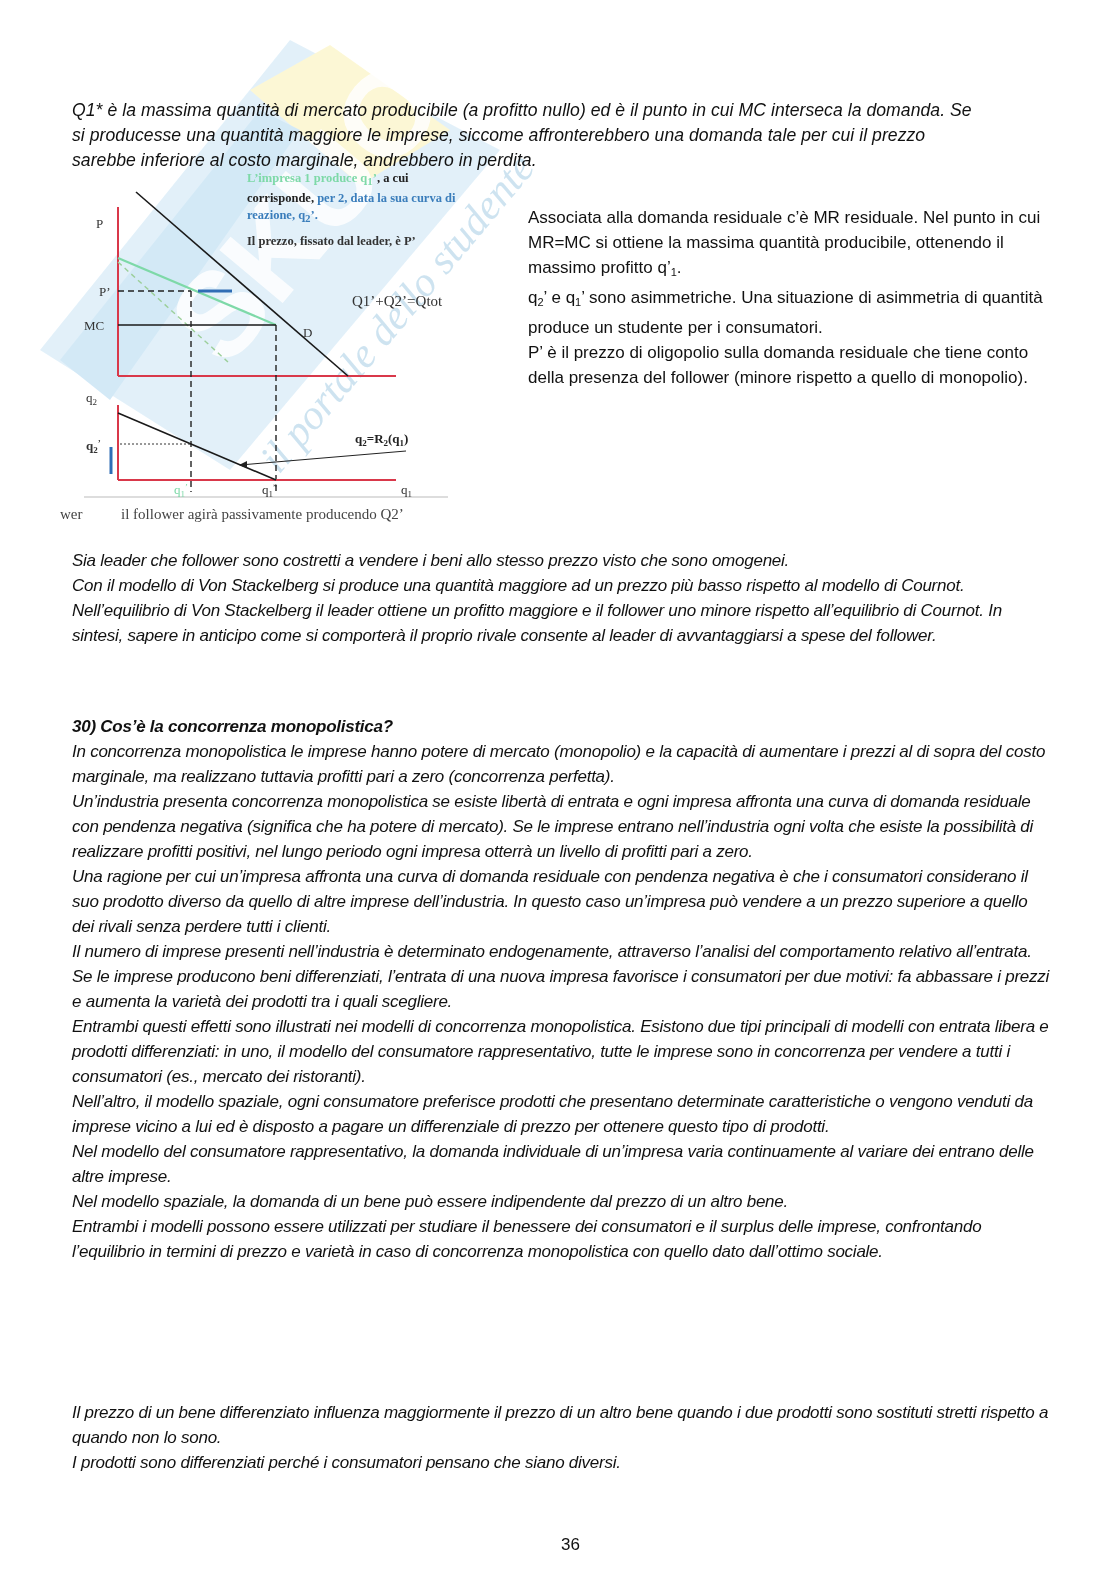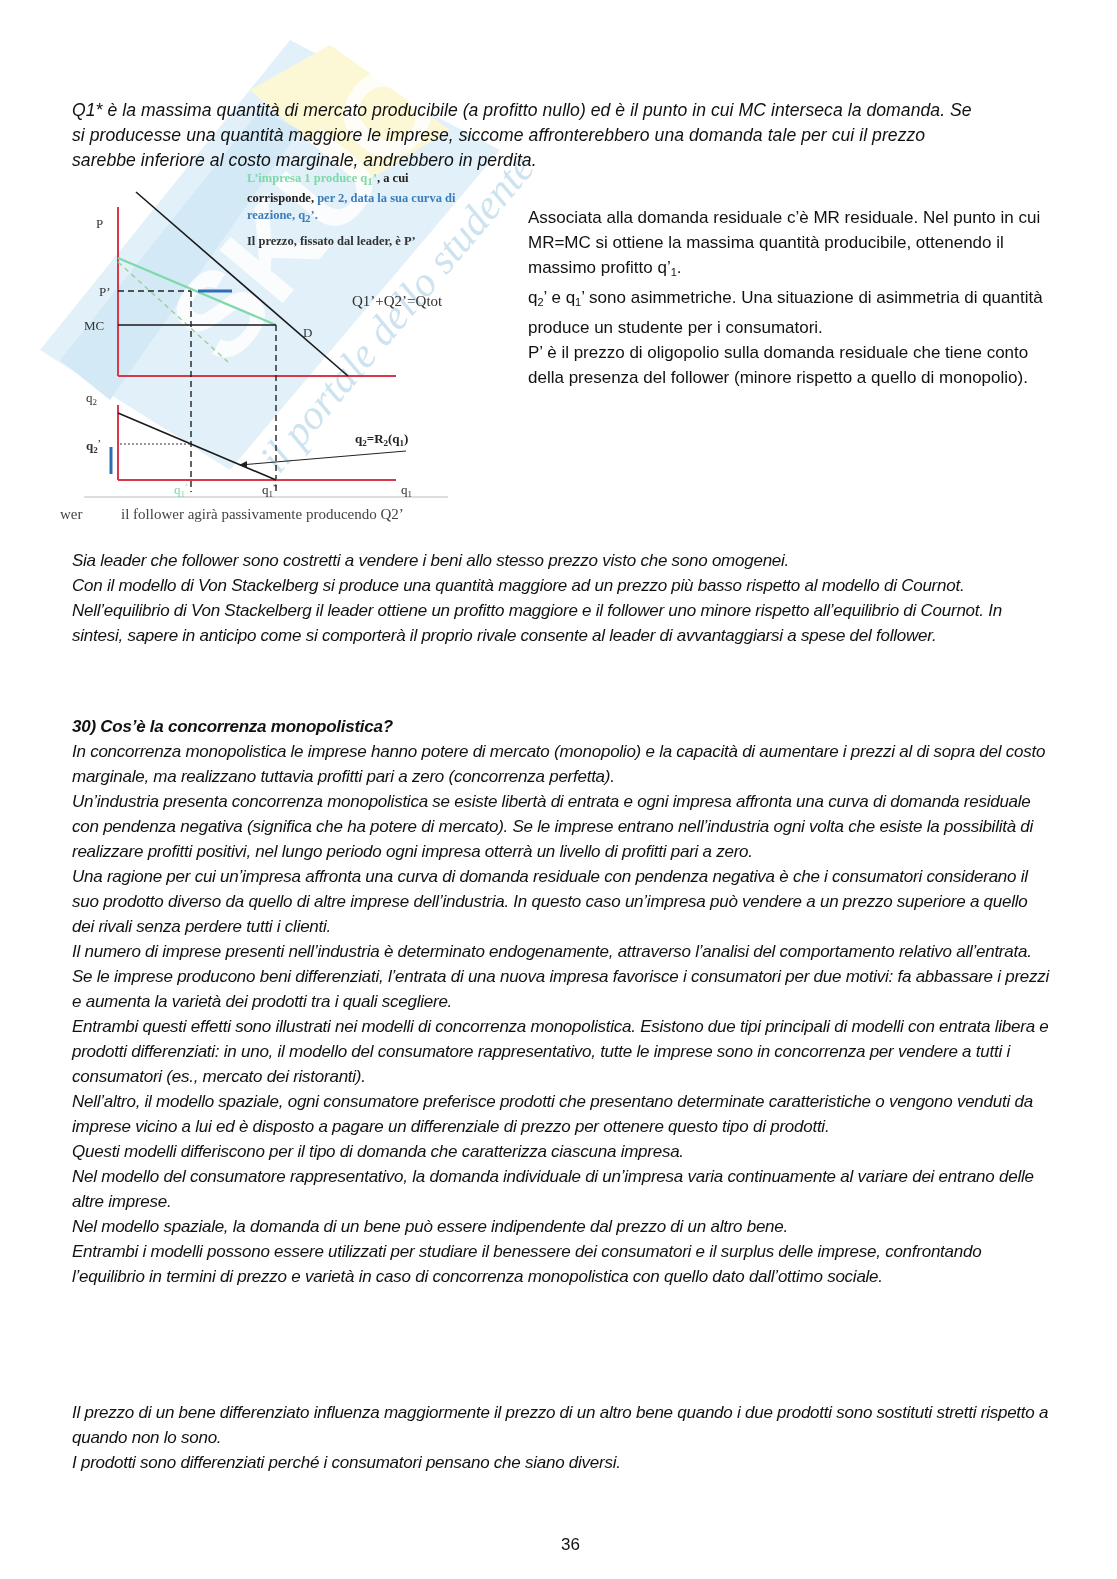--- a/index.html
+++ b/index.html
@@ -115,21 +115,20 @@
 
   <div class="para narrow" style="top:710px;">
     <div class="heading">30) Cos’è la concorrenza monopolistica?</div>
     <div>In concorrenza monopolistica le imprese hanno potere di mercato (monopolio) e la capacità di aumentare i prezzi al di sopra del costo marginale, ma realizzano tuttavia profitti pari a zero (concorrenza perfetta).</div>
     <div>Un’industria presenta concorrenza monopolistica se esiste libertà di entrata e ogni impresa affronta una curva di domanda residuale con pendenza negativa (significa che ha potere di mercato). Se le imprese entrano nell’industria ogni volta che esiste la possibilità di realizzare profitti positivi, nel lungo periodo ogni impresa otterrà un livello di profitti pari a zero.</div>
     <div>Una ragione per cui un’impresa affronta una curva di domanda residuale con pendenza negativa è che i consumatori considerano il suo prodotto diverso da quello di altre imprese dell’industria. In questo caso un’impresa può vendere a un prezzo superiore a quello dei rivali senza perdere tutti i clienti.</div>
     <div>Il numero di imprese presenti nell’industria è determinato endogenamente, attraverso l’analisi del comportamento relativo all’entrata.</div>
     <div>Se le imprese producono beni differenziati, l’entrata di una nuova impresa favorisce i consumatori per due motivi: fa abbassare i prezzi e aumenta la varietà dei prodotti tra i quali scegliere.</div>
     <div>Entrambi questi effetti sono illustrati nei modelli di concorrenza monopolistica. Esistono due tipi principali di modelli con entrata libera e prodotti differenziati: in uno, il modello del consumatore rappresentativo, tutte le imprese sono in concorrenza per vendere a tutti i consumatori (es., mercato dei ristoranti).</div>
     <div>Nell’altro, il modello spaziale, ogni consumatore preferisce prodotti che presentano determinate caratteristiche o vengono venduti da imprese vicino a lui ed è disposto a pagare un differenziale di prezzo per ottenere questo tipo di prodotti.</div>
-    <div>Questi modelli differiscono per il tipo di domanda che caratterizza ciascuna impresa.</div>
     <div>Nel modello del consumatore rappresentativo, la domanda individuale di un’impresa varia continuamente al variare dei entrano delle altre imprese.</div>
     <div>Nel modello spaziale, la domanda di un bene può essere indipendente dal prezzo di un altro bene.</div>
     <div>Entrambi i modelli possono essere utilizzati per studiare il benessere dei consumatori e il surplus delle imprese, confrontando l’equilibrio in termini di prezzo e varietà in caso di concorrenza monopolistica con quello dato dall’ottimo sociale.</div>
   </div>
 
   <div class="para narrow" style="top:1396px;">
     <div>Il prezzo di un bene differenziato influenza maggiormente il prezzo di un altro bene quando i due prodotti sono sostituti stretti rispetto a quando non lo sono.</div>
     <div>I prodotti sono differenziati perché i consumatori pensano che siano diversi.</div>
   </div>
 

